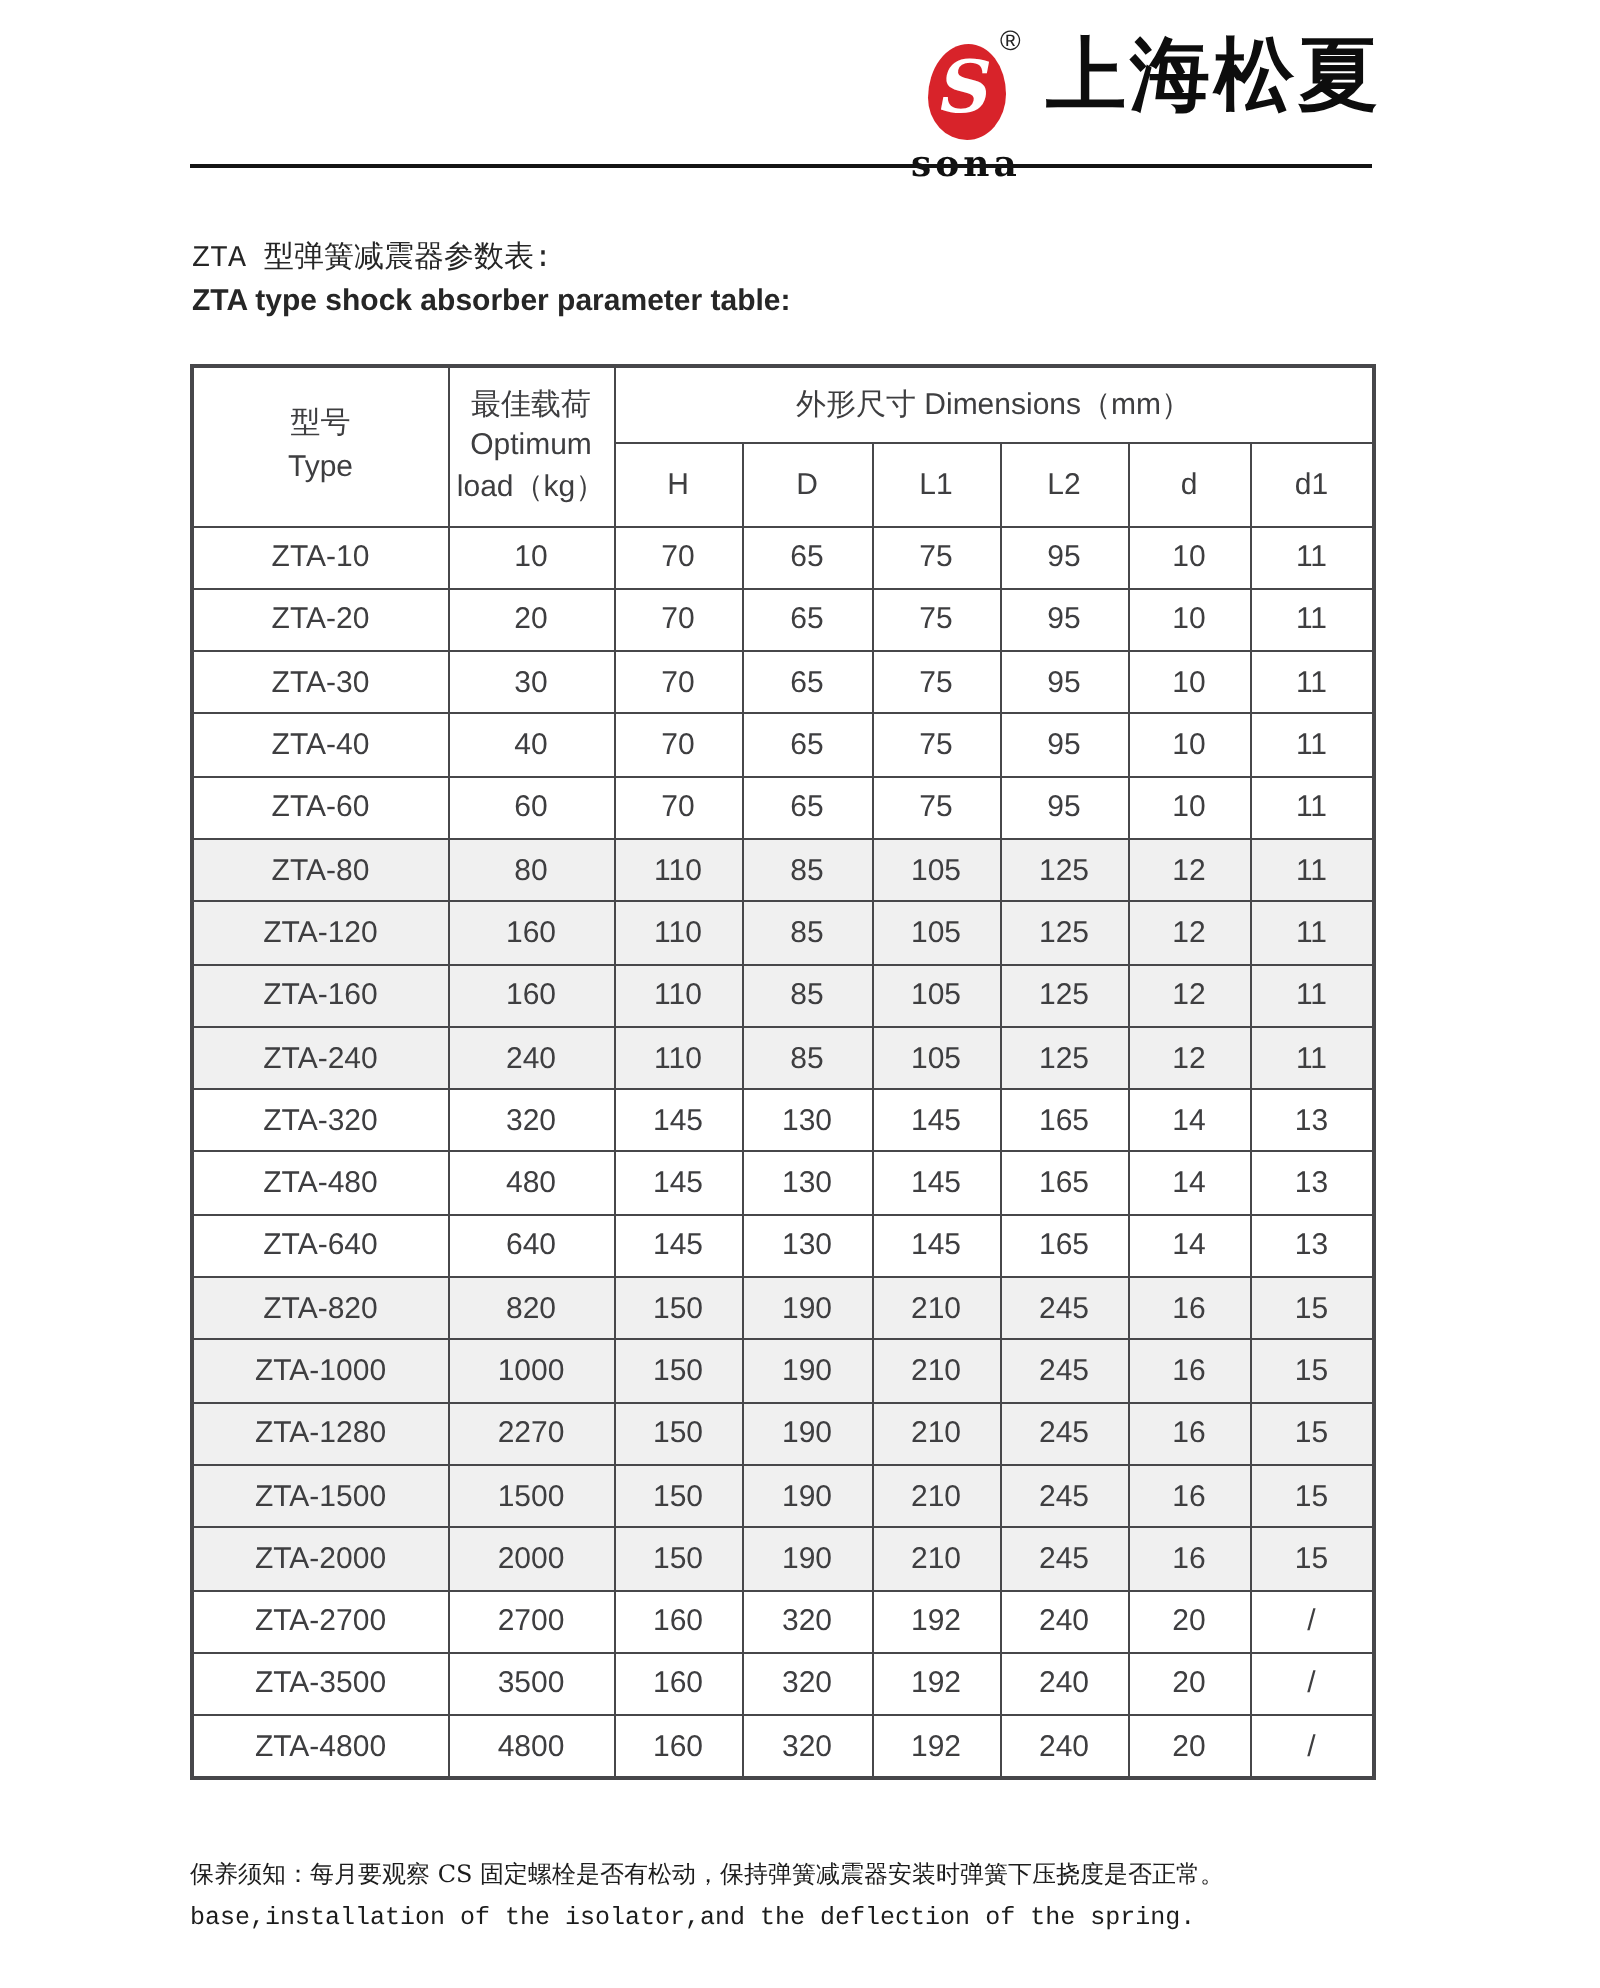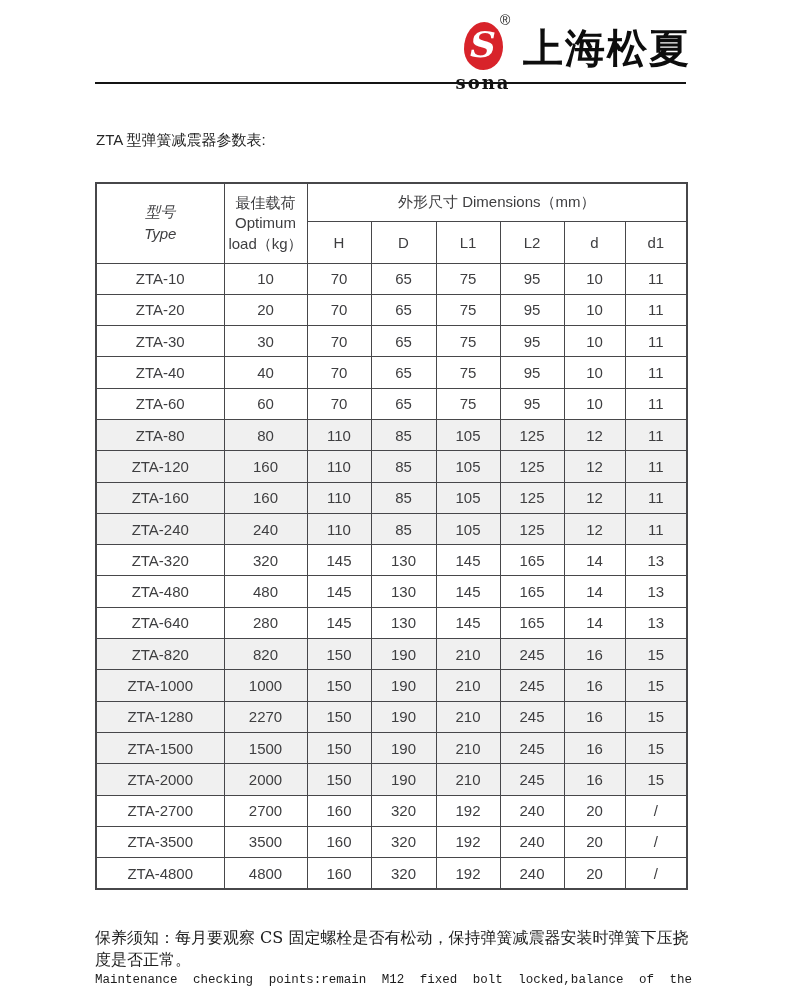--- a/index.html
+++ b/index.html
@@ -11,46 +11,46 @@
   .logo-mark { position:relative; width:56px; text-align:center; }
   .blob { width:39px; height:48px; margin:8px auto 0 auto; background:#d8232a;
           border-radius: 52% 48% 50% 50% / 56% 52% 48% 44%;
           display:flex; align-items:center; justify-content:center; }
   .blob-s { color:#fff; font-family:"DejaVu Serif", serif; font-size:36px; font-weight:bold;
             font-style:italic; line-height:1; transform:translateY(-2px); }
   .reg { position:absolute; left:45px; top:-2px; font-size:14px; color:#222; }
   .sona-text { font-family:"DejaVu Serif", serif; font-weight:bold; font-size:18px;
                letter-spacing:2px; color:#101010; margin-top:2px; }
   .company { font-size:40px; font-weight:900; color:#0d0d0d; letter-spacing:2px;
-             line-height:1; margin-top:14px; font-family:"Liberation Sans", sans-serif; }
+             line-height:1; margin-top:4px; font-family:"Liberation Sans", sans-serif; }
 
   .rule { position:absolute; top:82px; left:95px; width:591px; height:2px; background:#141414; }
 
   
-  .title-zh { position:absolute; top:131px; left:96px; font-size:15px; color:#262626;
-              font-family:Liberation Sans, sans-serif; }
+  .title-zh { position:absolute; top:119px; left:96px; font-size:15px; color:#262626;
+              font-family:Liberation Mono, monospace; }
   .title-en { position:absolute; top:142px; left:96px; font-size:15px; font-weight:bold; color:#262626; }
 
   
   table.param-table { position:absolute; top:182px; left:95px; width:591px;
     border-collapse:collapse; table-layout:fixed; border:2px solid #47474a; }
   .param-table th, .param-table td {
     border:1px solid #47474a; text-align:center; vertical-align:middle;
     font-size:15px; font-weight:normal; color:#3e3e40; background:#fff; }
   .th-dims { height:38px; }
   .sub-row th { height:42px; }
   .th-type span, .th-load span { display:block; }
-  .th-type { line-height:22px;font-style:italic; }
+  .th-type { line-height:22px; }
   .th-load { line-height:20.5px;margin-top:16px; }
   .param-table tbody td { height:31.3px; }
   .param-table tbody tr.shaded td { background:#f0f0f0; }
 
   
   .footer { position:absolute; left:95px; top:927px; width:597px; color:#1c1c1c; }
-  .f-zh { font-size:16px; line-height:21.5px; font-family:"DejaVu Serif", serif; }
+  .f-zh { font-size:12px; line-height:21.5px; font-family:"DejaVu Serif", serif; }
   .f-en { font-size:12.5px; line-height:21.5px; font-family:"Liberation Mono", monospace; }
   .f-just { text-align:justify; text-align-last:justify; }
 </style>
 </head>
 <body>
 
 <div class="page">
 
   <div class="logo">
     <div class="logo-mark">
@@ -59,20 +59,21 @@
       </div>
       <span class="reg">®</span>
       <div class="sona-text">sona</div>
     </div>
     <div class="company">上海松夏</div>
   </div>
 
   <div class="rule"></div>
 
   <div class="title-zh">ZTA 型弹簧减震器参数表:</div>
+  <div class="title-en">ZTA type shock absorber parameter table:</div>
 
   <table class="param-table">
     <colgroup>
       <col style="width:128px">
         <col style="width:83px">
         <col style="width:64px">
         <col style="width:65px">
       <col style="width:64px">
         <col style="width:64px">
         <col style="width:61px">
@@ -206,21 +207,21 @@
           <td>480</td>
           <td>145</td>
           <td>130</td>
           <td>145</td>
           <td>165</td>
           <td>14</td>
           <td>13</td>
         </tr>
         <tr>
           <td>ZTA-640</td>
-          <td>280</td>
+          <td>640</td>
           <td>145</td>
           <td>130</td>
           <td>145</td>
           <td>165</td>
           <td>14</td>
           <td>13</td>
         </tr>
         <tr class="shaded">
           <td>ZTA-820</td>
           <td>820</td>
@@ -299,17 +300,16 @@
           <td>192</td>
           <td>240</td>
           <td>20</td>
           <td>/</td>
         </tr>
       </tbody>
   </table>
 
   <div class="footer">
     <div class="f-zh">保养须知：每月要观察 CS 固定螺栓是否有松动，保持弹簧减震器安装时弹簧下压挠度是否正常。</div>
-    <div class="f-en f-just">Maintenance checking points:remain M12 fixed bolt locked,balance of the</div>
     <div class="f-en">base,installation of the isolator,and the deflection of the spring.</div>
   </div>
 
 </div>
 
 </body></html>

